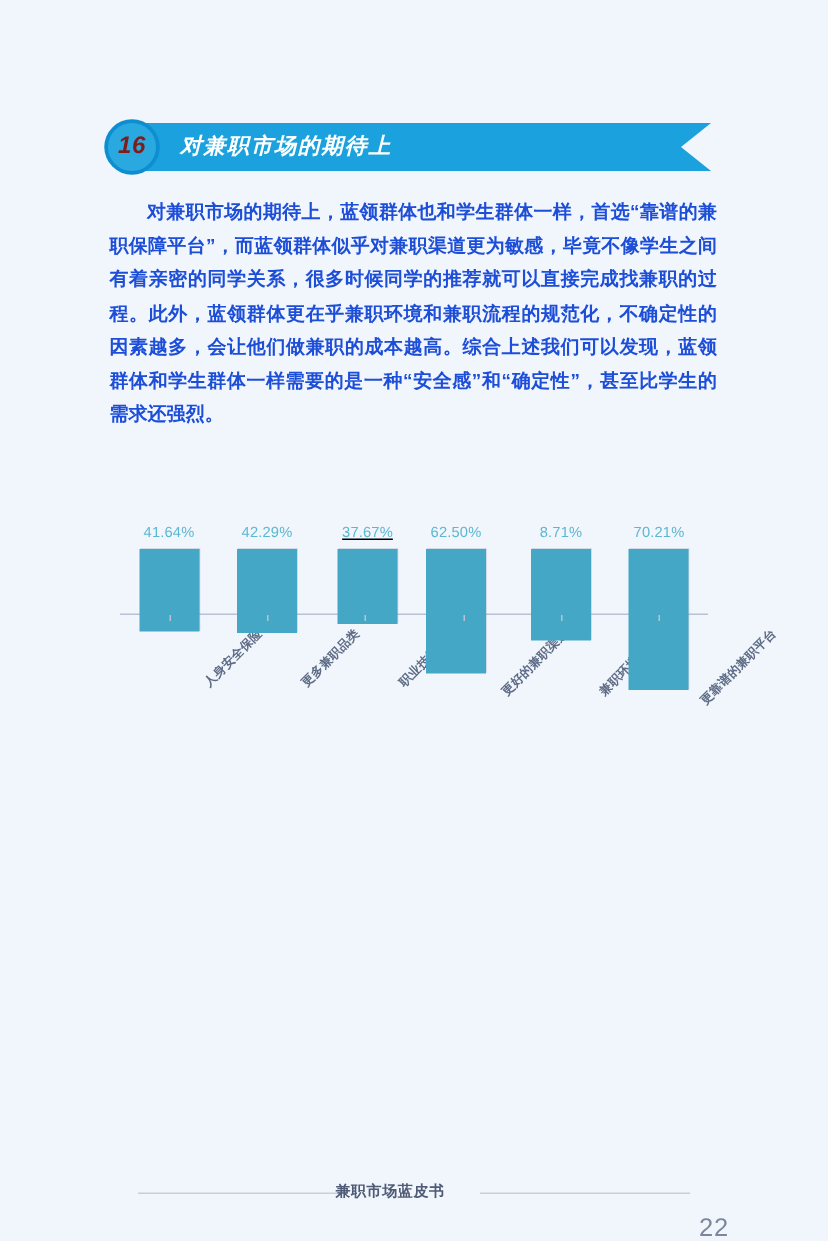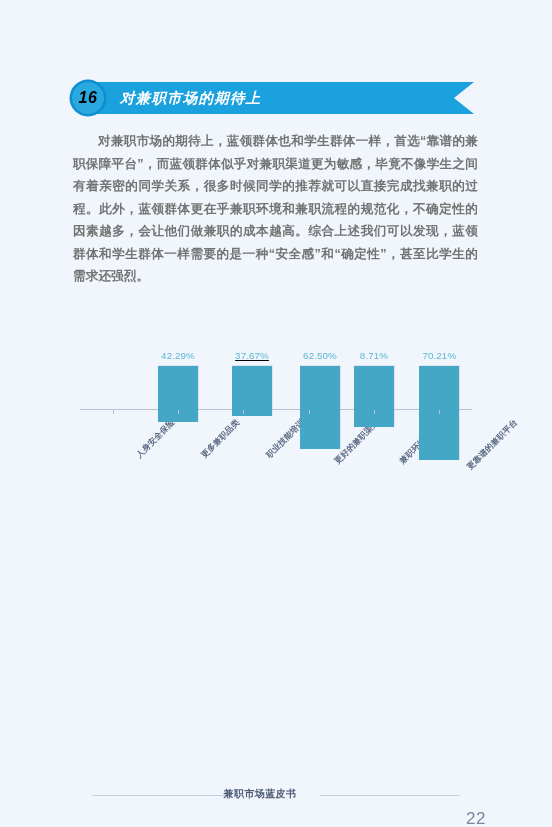--- a/index.html
+++ b/index.html
@@ -57,21 +57,21 @@
     width: 32px;
     height: 32px;
     border-radius: 50%;
     background: #2aa9e0;
     box-shadow: 0 0 0 2.5px #0d8ed0;
     display: flex;
     align-items: center;
     justify-content: center;
   }
   .banner-badge span {
-    color: #000000;
+    color: #7f1d1d;
     font-size: 16px;
     font-weight: bold;
     font-style: italic;
     letter-spacing: 0.5px;
     line-height: 1;
   }
   .banner-title {
     position: absolute;
     left: 48px;
     top: 0;
@@ -84,21 +84,21 @@
     letter-spacing: 1.2px;
     white-space: nowrap;
   }
 
   
   .body-text {
     position: absolute;
     left: 73px;
     top: 130px;
     width: 405px;
-    color: #737373;
+    color: #1d4ed8;
     font-size: 12.6px;
     font-weight: bold;
     line-height: 22.5px;
     text-align: justify;
     text-indent: 25px;
     letter-spacing: 0.1px;
   }
 
   
   .chart {
@@ -220,35 +220,39 @@
       <span>16</span>
     </div>
     <div class="banner-title">对兼职市场的期待上</div>
   </div>
 
   <div class="body-text">对兼职市场的期待上，蓝领群体也和学生群体一样，首选“靠谱的兼职保障平台”，而蓝领群体似乎对兼职渠道更为敏感，毕竟不像学生之间有着亲密的同学关系，很多时候同学的推荐就可以直接完成找兼职的过程。此外，蓝领群体更在乎兼职环境和兼职流程的规范化，不确定性的因素越多，会让他们做兼职的成本越高。综合上述我们可以发现，蓝领群体和学生群体一样需要的是一种“安全感”和“确定性”，甚至比学生的需求还强烈。</div>
 
   <div class="chart">
     <div class="plot"></div>
     <div class="axis-line"></div>
+  <div class="bar-slot" style="left: 12.6667px; width: 40px; height: 129px;">
+        <div class="bar-label">41.64%</div>
+        <div class="bar" style="height: 55.6935px;"></div>
+      </div>
       <div class="tick" style="left: 32.6667px;"></div>
       <div class="cat-label" style="left: 38.6667px;">人身安全保险</div>
       <div class="bar-slot" style="left: 78px; width: 40px; height: 129px;">
         <div class="bar-label">42.29%</div>
         <div class="bar" style="height: 56.5629px;"></div>
       </div>
       <div class="tick" style="left: 98px;"></div>
       <div class="cat-label" style="left: 104px;">更多兼职品类</div>
-      <div class="bar-slot" style="left: 152px; width: 40px; height: 129px; text-decoration: underline;">
+      <div class="bar-slot" style="left: 145px; width: 40px; height: 129px; text-decoration: underline;">
         <div class="bar-label">37.67%</div>
         <div class="bar" style="height: 50.3836px;"></div>
       </div>
       <div class="tick" style="left: 163.333px;"></div>
       <div class="cat-label" style="left: 169.333px;">职业技能培训</div>
-      <div class="bar-slot" style="left: 220px; width: 40px; height: 129px;">
+      <div class="bar-slot" style="left: 204px; width: 40px; height: 129px;">
         <div class="bar-label">62.50%</div>
         <div class="bar" style="height: 83.5938px;"></div>
       </div>
       <div class="tick" style="left: 228.667px;"></div>
       <div class="cat-label" style="left: 234.667px;">更好的兼职渠道</div>
       <div class="bar-slot" style="left: 274px; width: 40px; height: 129px;">
         <div class="bar-label">8.71%</div>
         <div class="bar" style="height: 61.3779px;"></div>
       </div>
       <div class="tick" style="left: 294px;"></div>

